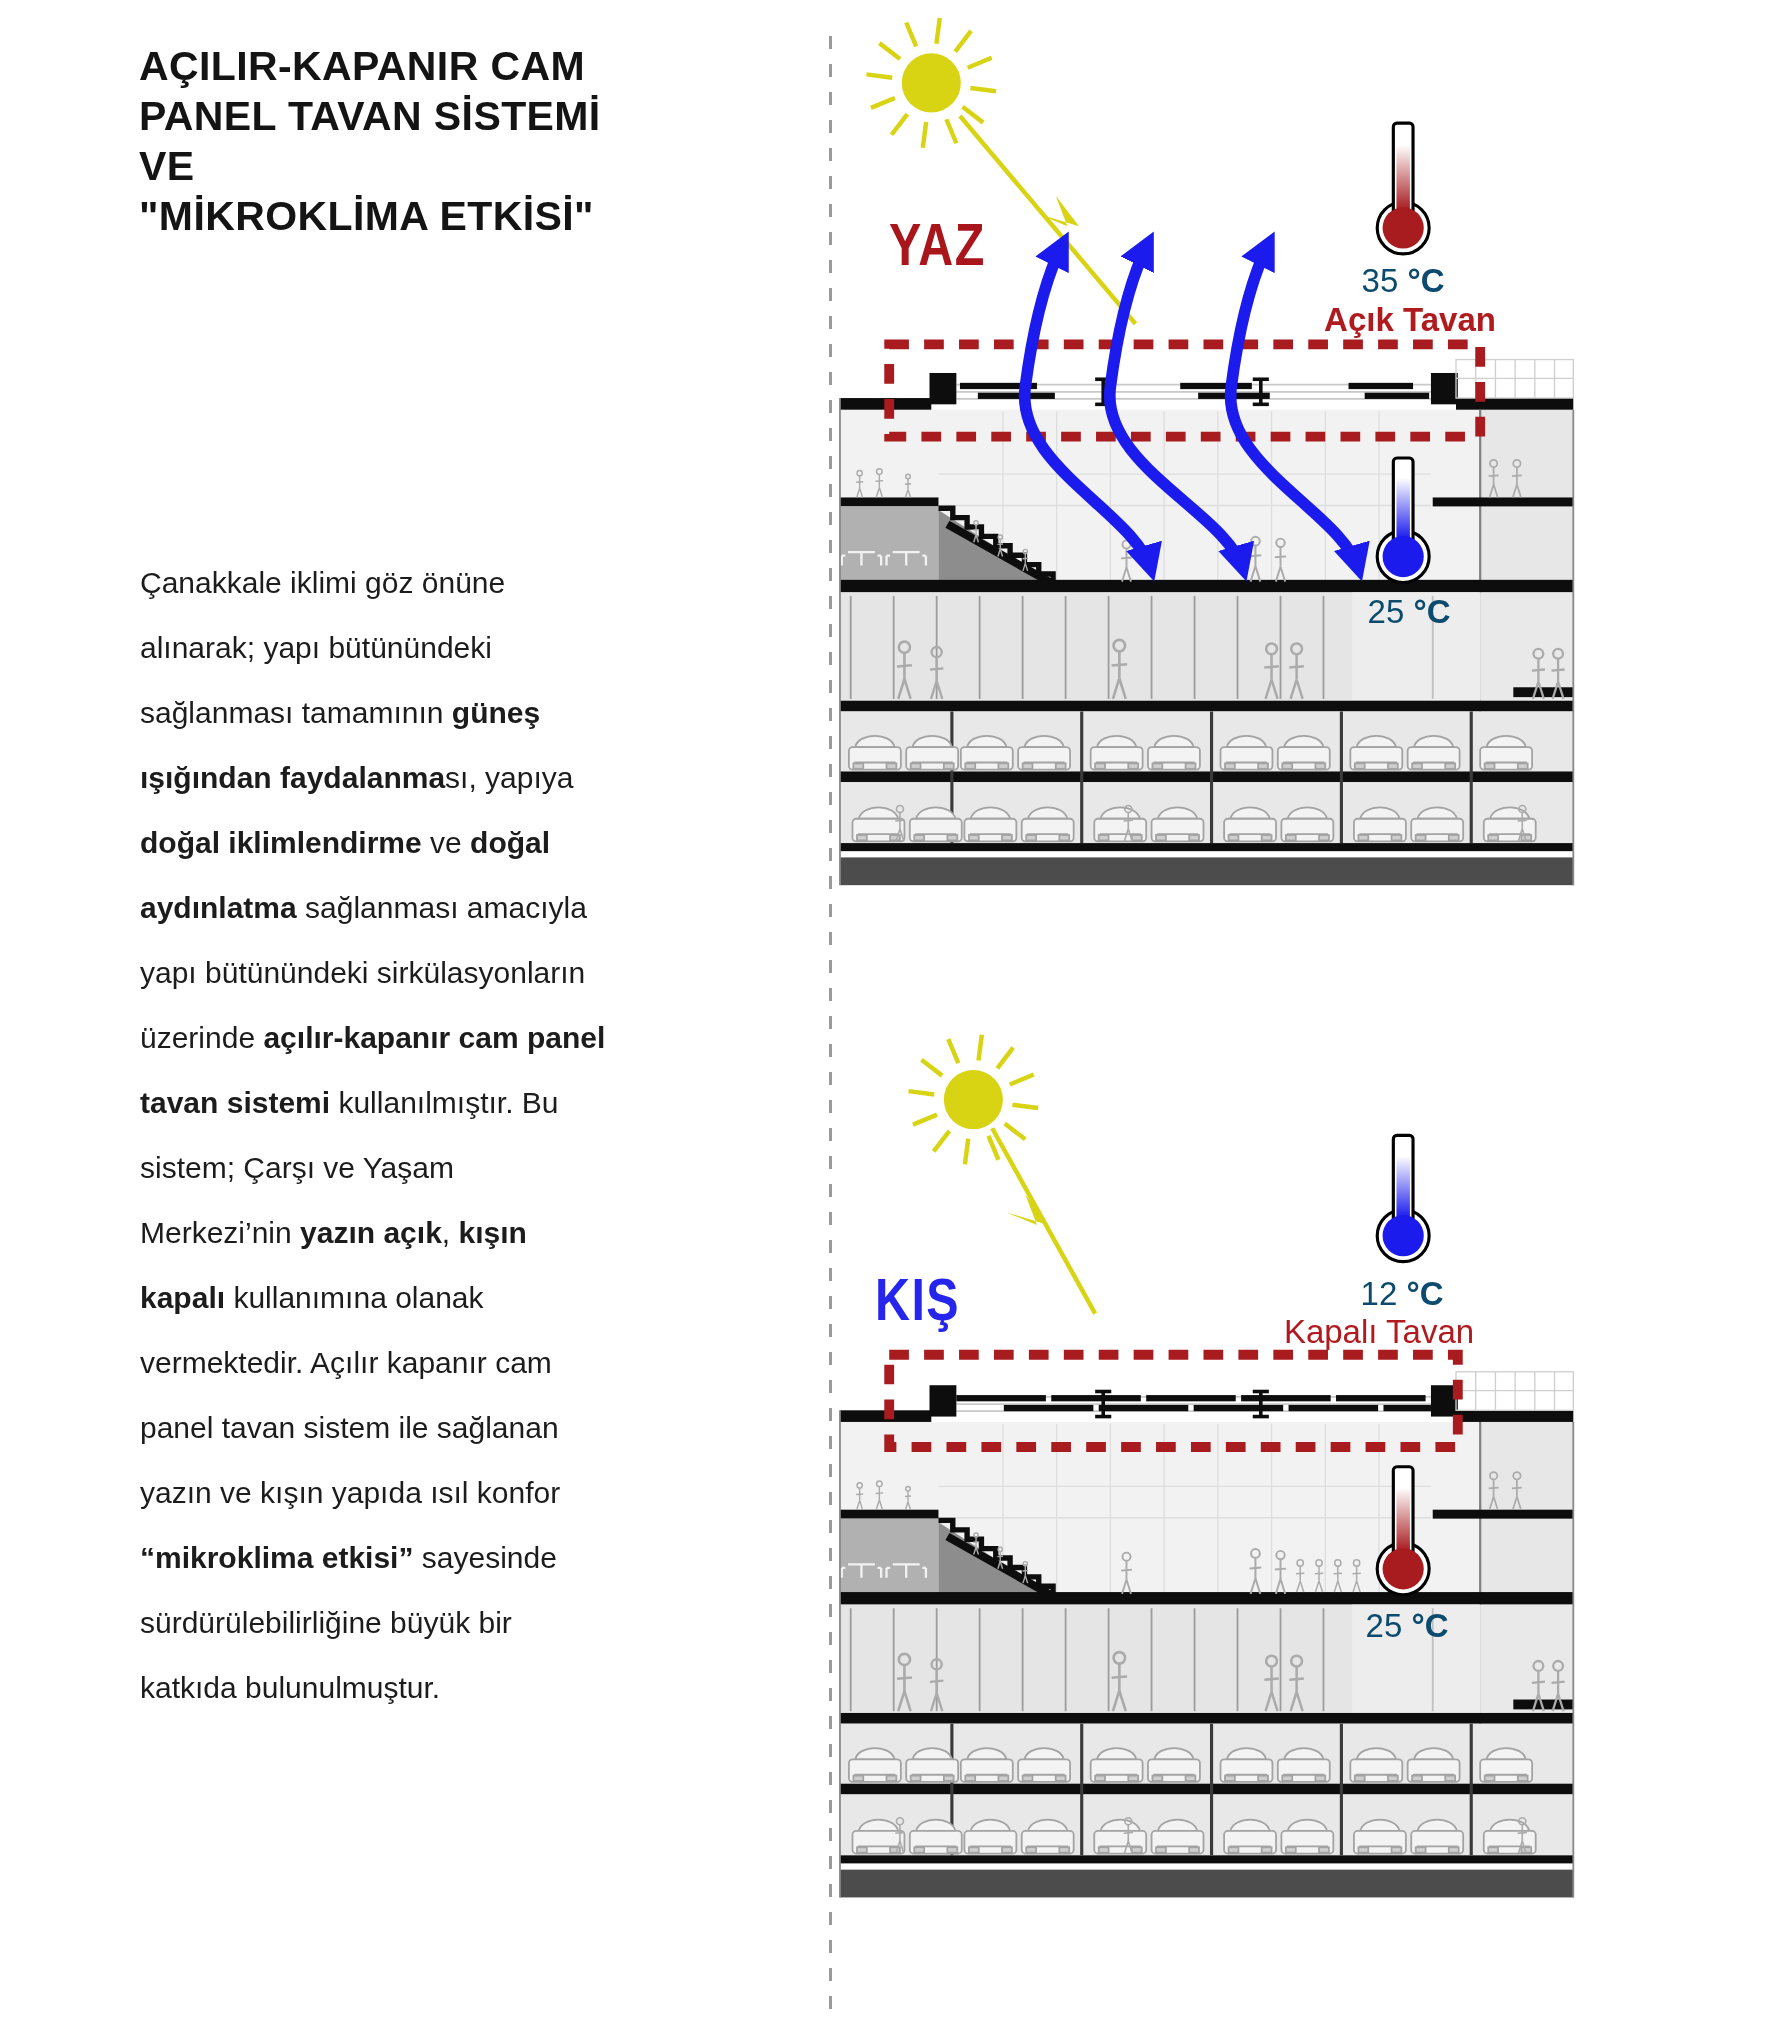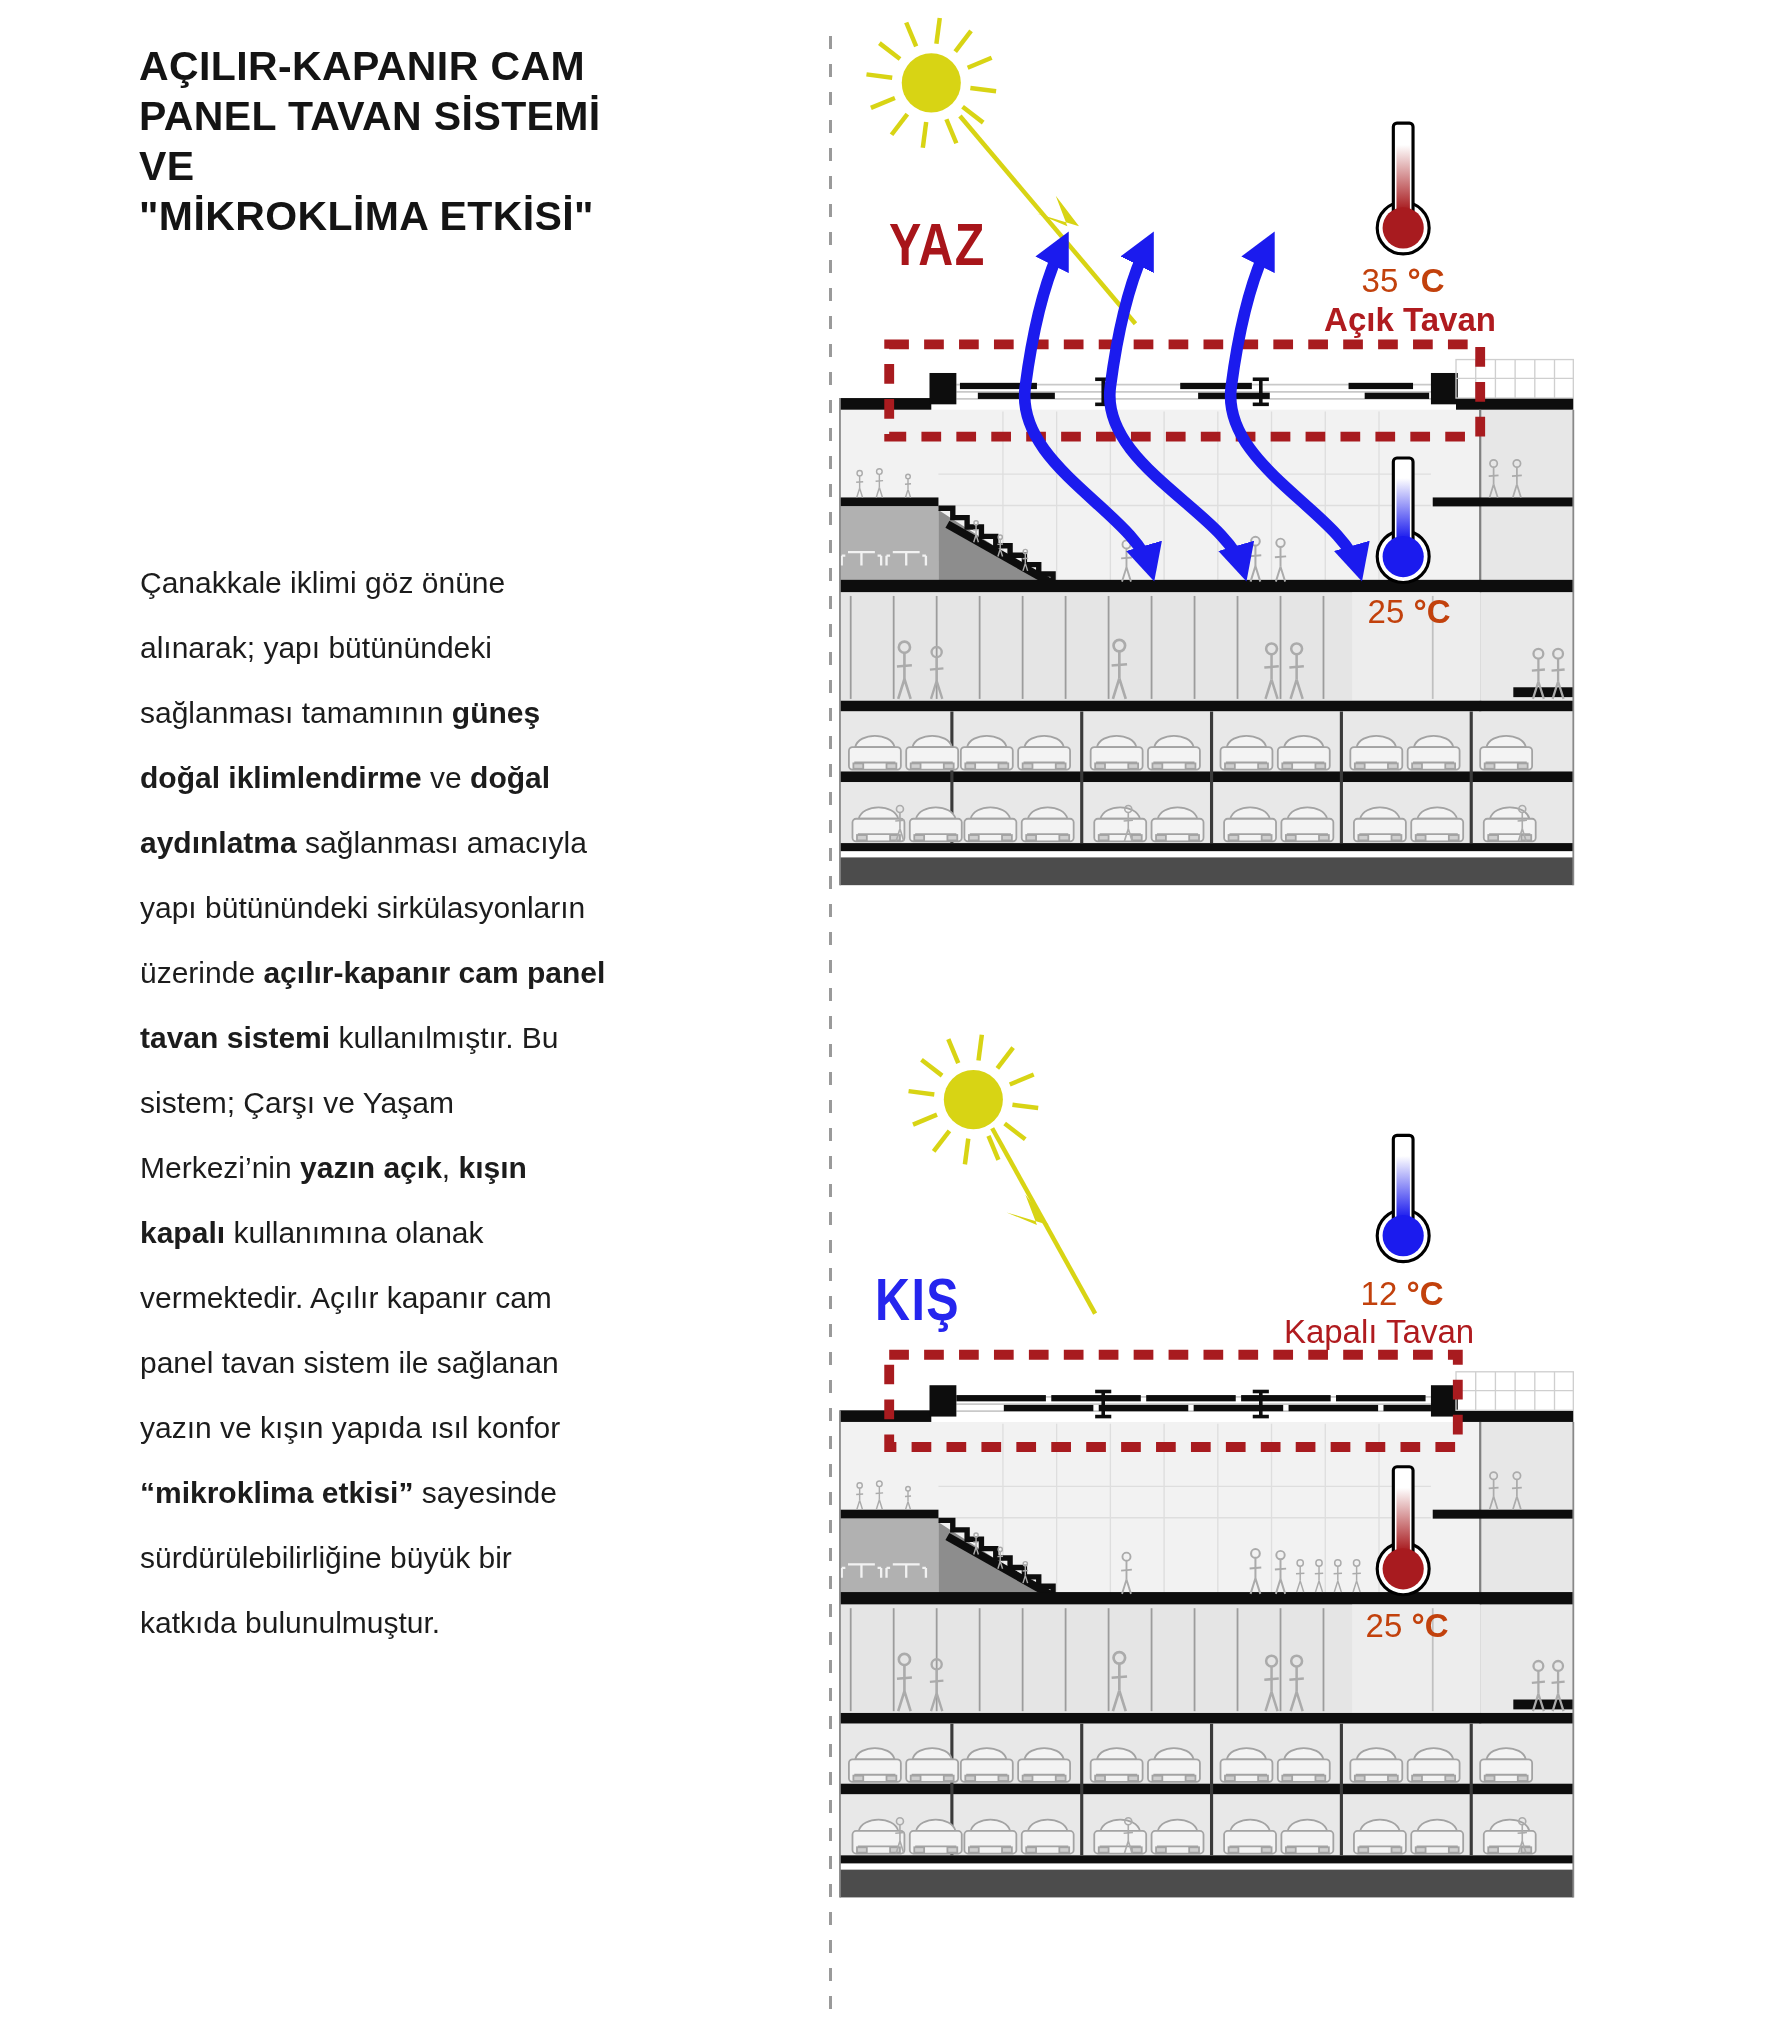--- a/index.html
+++ b/index.html
@@ -9,21 +9,21 @@
   .paragraph{position:absolute;left:140px;top:550px;font-size:30px;color:#1c1c1c;}
   .paragraph .pline{height:65px;line-height:65px;white-space:nowrap;}
   .paragraph b{font-weight:bold;}
   .sepline{position:absolute;left:829px;top:36px;width:2.7px;height:1975px;
     background:repeating-linear-gradient(180deg,#9a9a9a 0 13.4px,transparent 13.4px 28px);}
   svg.diagram{position:absolute;}
   .lbl{position:absolute;white-space:nowrap;}
   .season{font-size:59px;font-weight:bold;transform:scaleX(.82);transform-origin:0 0;letter-spacing:1.8px;}
   .season.summer{left:889px;top:211px;color:#a8151a;}
   .season.winter{left:875px;top:1266px;color:#2525ee;}
-  .temp{font-size:33px;color:#c2410c;transform:translateX(-50%);}
+  .temp{font-size:33px;color:#0c4a6e;transform:translateX(-50%);}
   .temp .unit{font-weight:bold;}
   .tavan{font-size:33px;color:#b01b1f;transform:translateX(-50%);}
   .t-out-summer{left:1403px;top:262px;}
   .t-roof-summer{left:1410px;top:301px;font-weight:bold;}
   .t-in-summer{left:1409px;top:593px;}
   .t-out-winter{left:1402px;top:1275px;}
   .t-roof-winter{left:1379px;top:1313px;}
   .t-in-winter{left:1407px;top:1607px;}
 </style>
 </head>
@@ -35,20 +35,21 @@
     <div>AÇILIR-KAPANIR CAM</div>
     <div>PANEL TAVAN SİSTEMİ</div>
     <div>VE</div>
     <div>"MİKROKLİMA ETKİSİ"</div>
   </div>
 
   <div class="paragraph" id="paragraph">
       <div class="pline"><span>Çanakkale iklimi göz önüne</span></div>
       <div class="pline"><span>alınarak; yapı bütünündeki</span></div>
       <div class="pline"><span>sağlanması tamamının </span><b>güneş</b></div>
+      <div class="pline"><b>ışığından faydalanma</b><span>sı, yapıya</span></div>
       <div class="pline"><b>doğal iklimlendirme</b><span> ve </span><b>doğal</b></div>
       <div class="pline"><b>aydınlatma</b><span> sağlanması amacıyla</span></div>
       <div class="pline"><span>yapı bütünündeki sirkülasyonların</span></div>
       <div class="pline"><span>üzerinde </span><b>açılır-kapanır cam panel</b></div>
       <div class="pline"><b>tavan sistemi</b><span> kullanılmıştır. Bu</span></div>
       <div class="pline"><span>sistem; Çarşı ve Yaşam</span></div>
       <div class="pline"><span>Merkezi’nin </span><b>yazın açık</b><span>, </span><b>kışın</b></div>
       <div class="pline"><b>kapalı</b><span> kullanımına olanak</span></div>
       <div class="pline"><span>vermektedir. Açılır kapanır cam</span></div>
       <div class="pline"><span>panel tavan sistem ile sağlanan</span></div>

